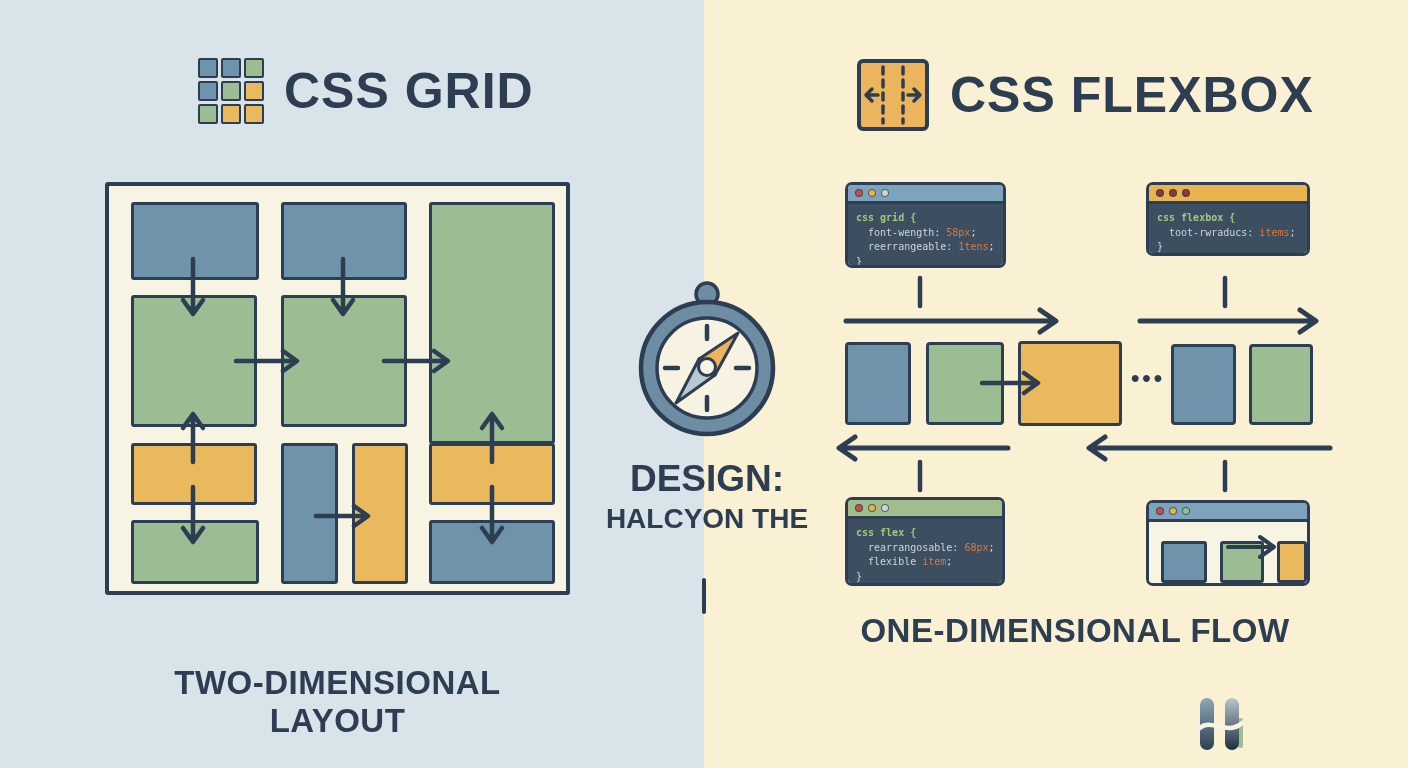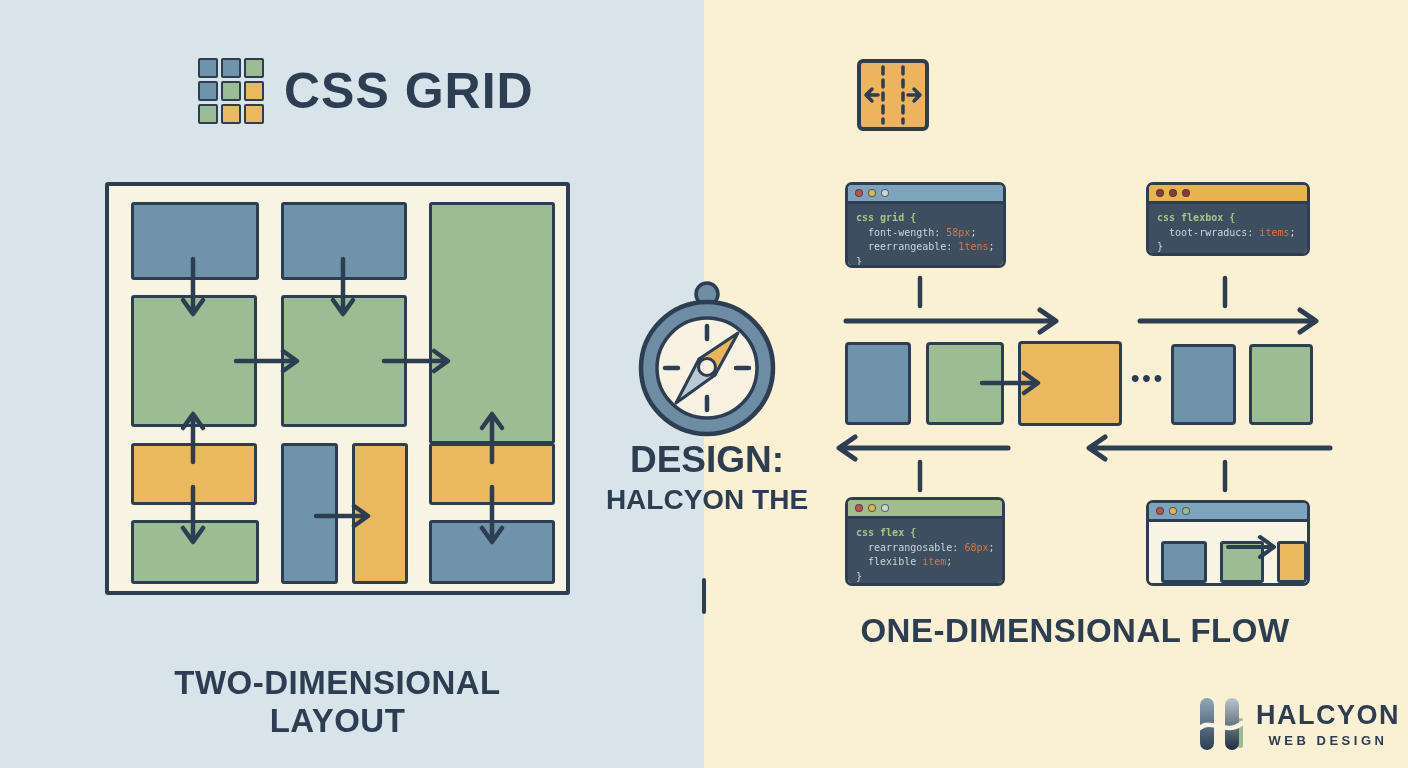--- a/index.html
+++ b/index.html
@@ -30,21 +30,21 @@
   .overlay path{stroke:var(--navy);stroke-width:4.5;fill:none;stroke-linecap:round;stroke-linejoin:round;}
 
   
   .caption{position:absolute;font-weight:bold;font-size:33px;color:var(--navy);letter-spacing:.5px;text-align:center;}
   .left-cap{left:105px;top:616px;width:465px;margin-top:48px;}
   .right-cap{left:830px;top:612px;width:490px;}
 
   
   .compass{position:absolute;left:629px;top:276px;}
   .center-text{position:absolute;left:554px;top:438px;width:306px;text-align:center;color:var(--navy);}
-  .ct-1{font-size:37px;font-weight:bold;line-height:1.2;}
+  .ct-1{font-size:37px;font-weight:bold;line-height:1.2;margin-top:19px;}
   .ct-2{font-size:28px;font-weight:bold;line-height:1.25;}
   .center-tick{position:absolute;left:702px;top:578px;width:4px;height:36px;background:var(--navy);border-radius:2px;}
 
   
   .window{position:absolute;border:3px solid var(--navy);border-radius:7px;overflow:hidden;box-sizing:border-box;}
   .w1{left:845px;top:182px;width:161px;height:86px;}
   .w2{left:1146px;top:182px;width:164px;height:74px;}
   .w3{left:845px;top:497px;width:160px;height:89px;}
   .w4{left:1146px;top:500px;width:164px;height:86px;}
   .titlebar{height:16px;display:flex;align-items:center;gap:5px;padding:0 7px;border-bottom:3px solid var(--navy);}
@@ -134,20 +134,21 @@
   </div>
   <div class="center-tick"></div>
 
   <div class="title-row right-title">
     <svg width="74" height="74" viewBox="0 0 74 74">
       <rect x="3" y="3" width="68" height="68" rx="4" fill="#ecb45c" stroke="#2d3e53" stroke-width="4"></rect>
       <path d="M27 9 L27 65 M47 9 L47 65" stroke="#2d3e53" stroke-width="3.5" stroke-dasharray="7 6" stroke-linecap="round"></path>
       <path d="M22 37 L11 37 M16 31 L10 37 L16 43" stroke="#2d3e53" stroke-width="3.5" fill="none" stroke-linecap="round" stroke-linejoin="round"></path>
       <path d="M52 37 L63 37 M58 31 L64 37 L58 43" stroke="#2d3e53" stroke-width="3.5" fill="none" stroke-linecap="round" stroke-linejoin="round"></path>
     </svg>
+    <h1>CSS FLEXBOX</h1>
   </div>
 
   <div class="window w1">
     <div class="titlebar tb-blue">
       <span class="dot dot-red"></span>
       <span class="dot dot-yellow"></span>
       <span class="dot dot-pale"></span>
     </div>
     <div class="code-body"><div class="code-line"><span class="tok-g">css grid {</span></div><div class="code-line"><span class="tok-p">  font-wength: </span><span class="tok-o">58px</span><span class="tok-p">;</span></div><div class="code-line"><span class="tok-p">  reerrangeable: </span><span class="tok-o">1tens</span><span class="tok-p">;</span></div><div class="code-line"><span class="tok-p">}</span></div></div>
   </div>
@@ -215,18 +216,14 @@
         <linearGradient id="glR" x1="0" y1="0" x2="0" y2="1">
           <stop offset="0" stop-color="#b9c6cd"></stop>
             <stop offset="1" stop-color="#1f2d3f"></stop>
         </linearGradient>
       </defs>
       <rect x="40" y="22" width="5" height="30" rx="2.5" fill="#9cbd93"></rect>
       <rect x="2" y="2" width="14" height="52" rx="7" fill="url(#glL)"></rect>
       <rect x="27" y="2" width="14" height="52" rx="7" fill="url(#glR)"></rect>
       <path d="M2 32 C 12 22, 30 40, 44 27" stroke="#f8f4e4" stroke-width="4.5" fill="none" stroke-linecap="round"></path>
     </svg>
-    <div class="logo-text">
-      <div class="logo-name">HALCYON</div>
-      <div class="logo-tag">WEB DESIGN</div>
-    </div>
   </div>
 </div>
 
 </body></html>

